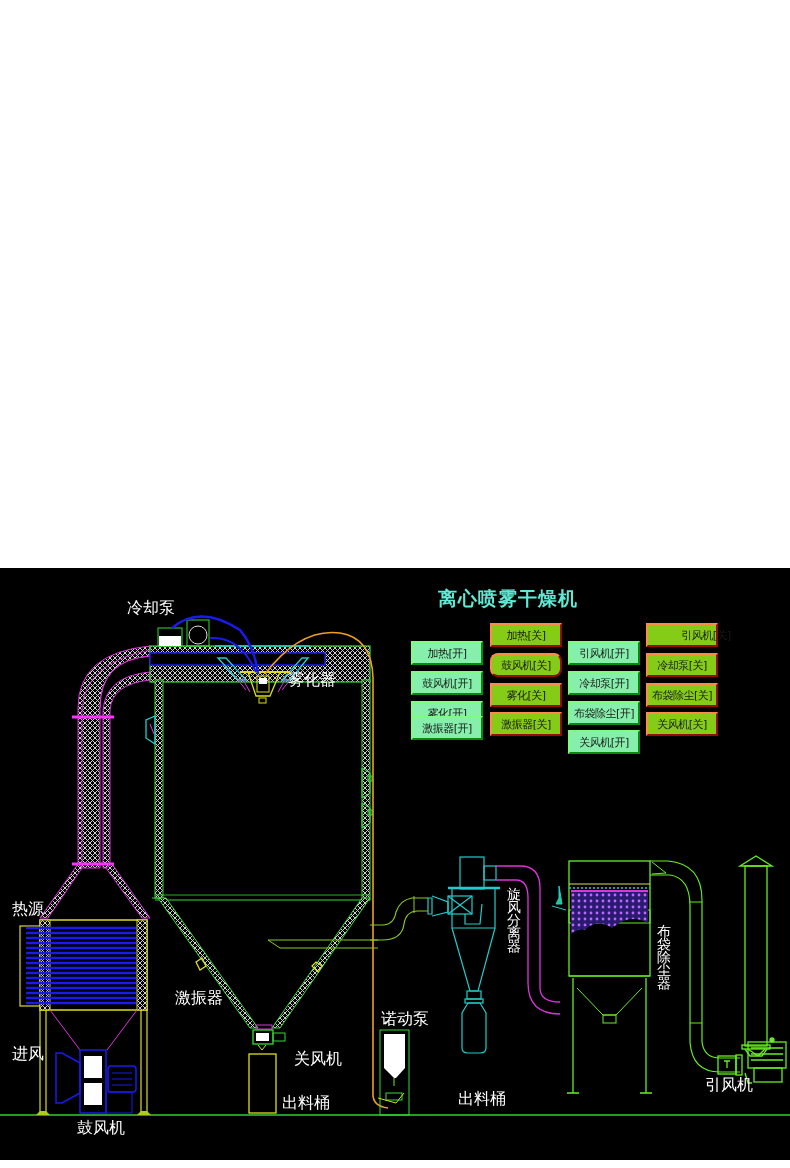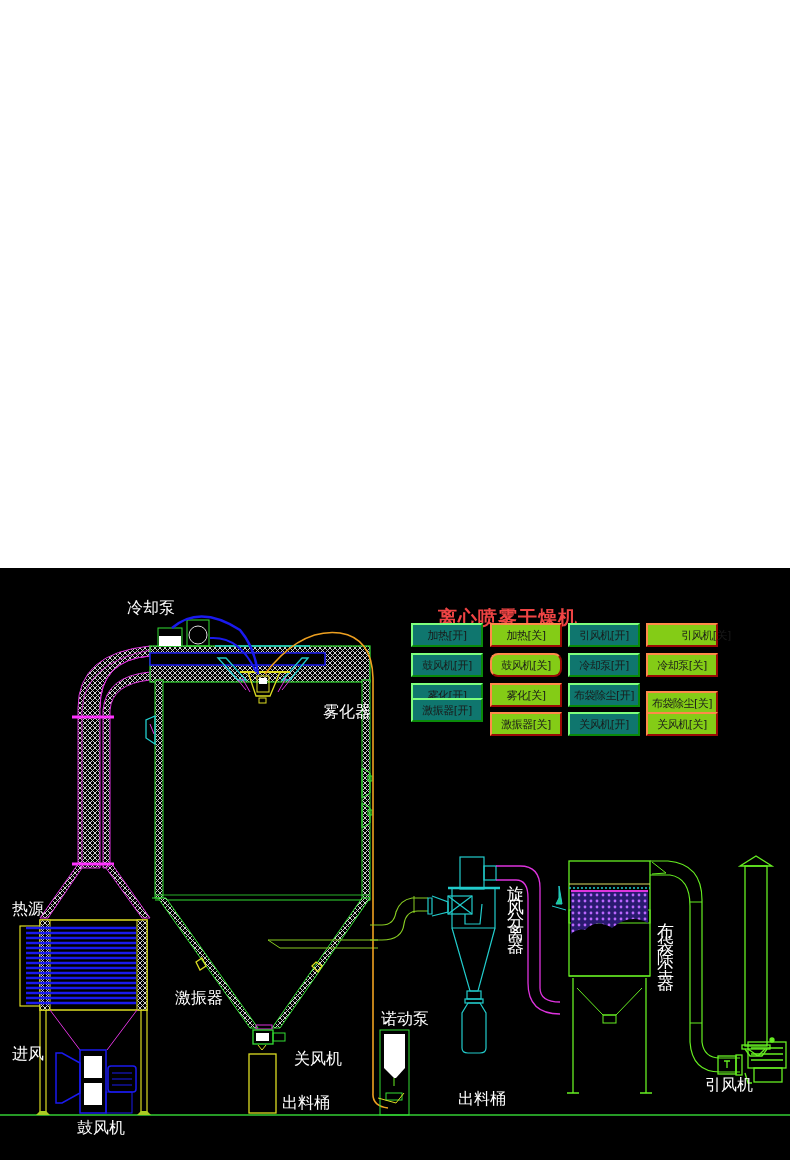--- a/index.html
+++ b/index.html
@@ -1,30 +1,30 @@
 <!DOCTYPE html>
 <html><head>
 <meta charset="utf-8">
 <style>
   html, body { margin:0; padding:0; background:#ffffff; }
   body { width:790px; height:1168px; position:relative; overflow:hidden;
          font-family:"DejaVu Sans", sans-serif; }
   #panel { position:absolute; left:0; top:568px; width:790px; height:592px; background:#000; }
   #diagram { position:absolute; left:0; top:0; }
-  .title { position:absolute; left:438px; top:18px; color:#ef4444; font-size:19px; font-weight:bold;
-           letter-spacing:1px;margin-top:19px; }
+  .title { position:absolute; left:438px; top:18px; color:#5eead4; font-size:19px; font-weight:bold;
+           letter-spacing:1px; }
   .btn { position:absolute; width:72px; height:24px; box-sizing:border-box;
          font-size:11px; color:#1a1a1a; display:flex; align-items:center; justify-content:center;
          cursor:pointer; white-space:nowrap; letter-spacing:-0.5px; }
-  .btn.on  { background:#0f766e; border-top:2px solid #7dff7d; border-left:2px solid #7dff7d;
-             border-bottom:2px solid #0a8a0a; border-right:2px solid #0a8a0a; }
+  .btn.on  { background:#86efac; border-top:2px solid #7dff7d; border-left:2px solid #7dff7d;
+             border-bottom:2px solid #0a8a0a; border-right:2px solid #0a8a0a;margin-top:18px; }
   .btn.off { background:#84cc16; border-top:2px solid #ff8a4a; border-left:2px solid #ff8a4a;
              border-bottom:2px solid #9a0a05; border-right:2px solid #9a0a05; }
   .lbl { position:absolute; color:#fff; font-size:16px; white-space:nowrap; }
-  .vlbl { position:absolute; color:#fff; font-size:17px; width:12px; line-height:13px; word-break:break-all; }
+  .vlbl { position:absolute; color:#fff; font-size:14px; width:12px; line-height:13px; word-break:break-all; }
 </style>
 </head>
 <body>
 
 <div id="panel">
   <svg id="diagram" width="790" height="592" viewBox="0 0 790 592">
     <defs>
       <pattern id="hatch" width="5" height="5" patternUnits="userSpaceOnUse">
         <rect width="5" height="5" fill="#000"></rect>
         <path d="M0 0 L5 5 M5 0 L0 5" stroke="#cfcfcf" stroke-width="1"></path>
@@ -240,29 +240,29 @@
       <div class="btn off" style="left: 490px; top: 55px;">加热[关]</div>
       <div class="btn on" style="left: 568px; top: 55px;">引风机[开]</div>
       <div class="btn off" style="left: 646px; top: 55px; padding-left: 48px;">引风机[关]</div>
       <div class="btn on" style="left: 411px; top: 85px;">鼓风机[开]</div>
       <div class="btn off" style="left: 490px; top: 85px; border-radius: 8px;">鼓风机[关]</div>
       <div class="btn on" style="left: 568px; top: 85px;">冷却泵[开]</div>
       <div class="btn off" style="left: 646px; top: 85px;">冷却泵[关]</div>
       <div class="btn on" style="left: 411px; top: 115px;">雾化[开]</div>
       <div class="btn off" style="left: 490px; top: 115px;">雾化[关]</div>
       <div class="btn on" style="left: 568px; top: 115px; text-align: center;">布袋除尘[开]</div>
-      <div class="btn off" style="left: 646px; top: 115px; margin-top: 8px;">布袋除尘[关]</div>
+      <div class="btn off" style="left: 646px; top: 115px;">布袋除尘[关]</div>
       <div class="btn on" style="left: 411px; top: 130px;">激振器[开]</div>
       <div class="btn off" style="left: 490px; top: 144px;">激振器[关]</div>
       <div class="btn on" style="left: 568px; top: 144px;">关风机[开]</div>
       <div class="btn off" style="left: 646px; top: 144px;">关风机[关]</div>
     </div>
 
   <div class="lbl" style="left:127px; top:30px;">冷却泵</div>
-  <div class="lbl" style="left:288px; top:134px;margin-left:35px;">雾化器</div>
+  <div class="lbl" style="left:288px; top:102px;">雾化器</div>
   <div class="lbl" style="left:12px; top:331px;">热源</div>
   <div class="lbl" style="left:12px; top:476px;">进风</div>
   <div class="lbl" style="left:77px; top:550px;">鼓风机</div>
   <div class="lbl" style="left:175px; top:420px;">激振器</div>
   <div class="lbl" style="left:294px; top:481px;">关风机</div>
   <div class="lbl" style="left:282px; top:525px;">出料桶</div>
   <div class="lbl" style="left:381px; top:441px;">诺动泵</div>
   <div class="vlbl" style="left:507px; top:320px;">旋风分离器</div>
   <div class="lbl" style="left:458px; top:521px;">出料桶</div>
   <div class="vlbl" style="left:657px; top:357px;">布袋除尘器</div>

